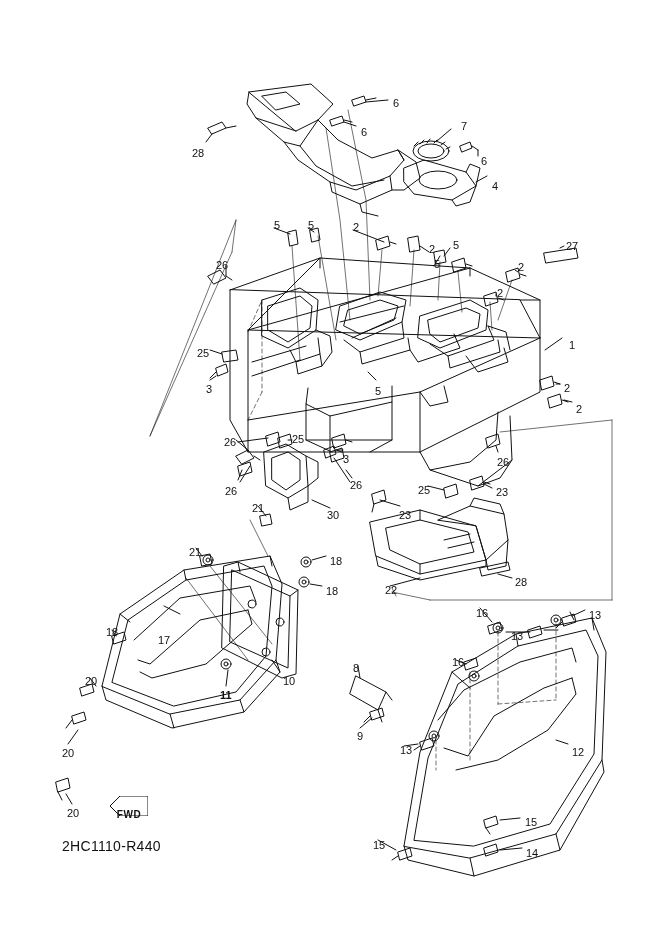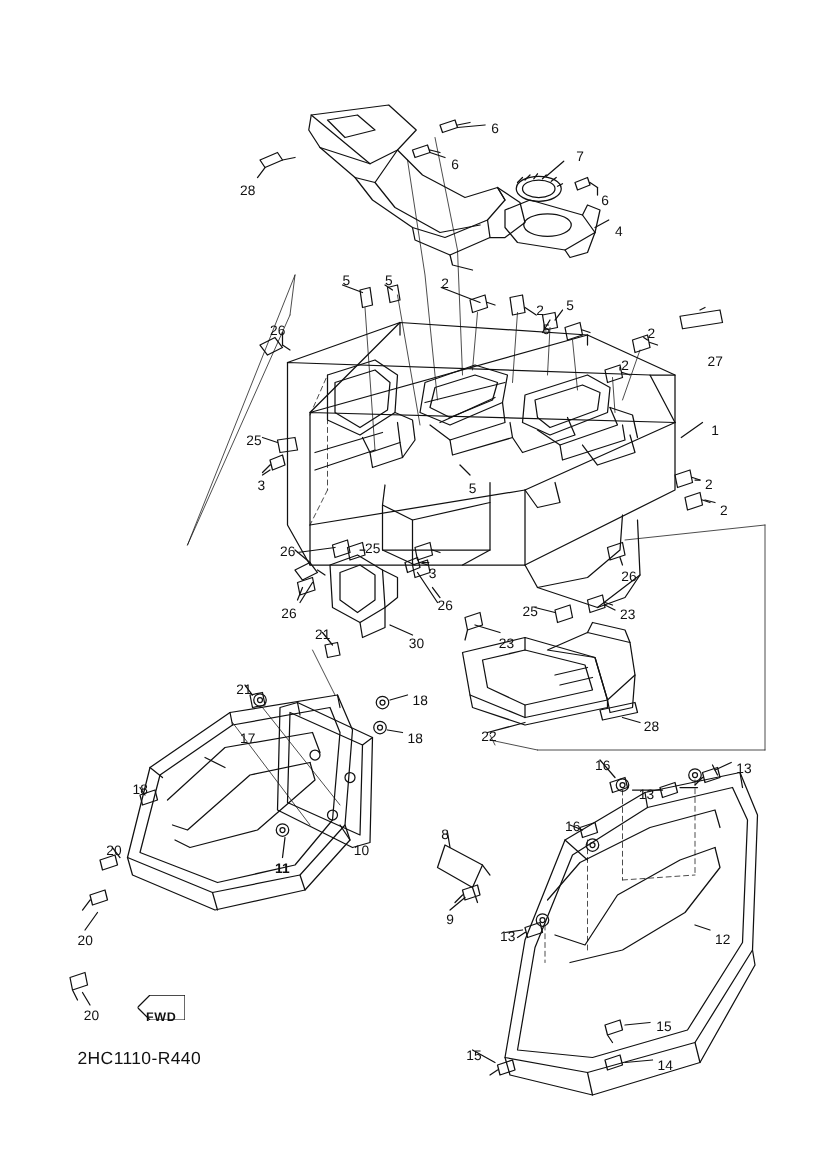--- a/index.html
+++ b/index.html
@@ -349,21 +349,21 @@
       <div class="callout" style="left: 361px; top: 127px;">6</div>
       <div class="callout" style="left: 461px; top: 121px;">7</div>
       <div class="callout" style="left: 481px; top: 156px;">6</div>
       <div class="callout" style="left: 492px; top: 181px;">4</div>
       <div class="callout" style="left: 192px; top: 148px;">28</div>
       <div class="callout" style="left: 274px; top: 220px;">5</div>
       <div class="callout" style="left: 308px; top: 220px;">5</div>
       <div class="callout" style="left: 353px; top: 222px;">2</div>
       <div class="callout" style="left: 429px; top: 244px;">2</div>
       <div class="callout" style="left: 453px; top: 240px;">5</div>
-      <div class="callout" style="left: 566px; top: 241px; margin-top: 44px;">27</div>
+      <div class="callout" style="left: 566px; top: 241px;">27</div>
       <div class="callout" style="left: 216px; top: 260px;">26</div>
       <div class="callout" style="left: 434px; top: 259px;">5</div>
       <div class="callout" style="left: 518px; top: 262px;">2</div>
       <div class="callout" style="left: 497px; top: 288px;">2</div>
       <div class="callout" style="left: 569px; top: 340px;">1</div>
       <div class="callout" style="left: 197px; top: 348px;">25</div>
       <div class="callout" style="left: 206px; top: 384px;">3</div>
       <div class="callout" style="left: 375px; top: 386px;">5</div>
       <div class="callout" style="left: 564px; top: 383px;">2</div>
       <div class="callout" style="left: 576px; top: 404px;">2</div>
@@ -376,21 +376,21 @@
       <div class="callout" style="left: 418px; top: 485px;">25</div>
       <div class="callout" style="left: 496px; top: 487px;">23</div>
       <div class="callout" style="left: 252px; top: 503px;">21</div>
       <div class="callout" style="left: 327px; top: 510px;">30</div>
       <div class="callout" style="left: 399px; top: 510px;">23</div>
       <div class="callout" style="left: 189px; top: 547px;">21</div>
       <div class="callout" style="left: 330px; top: 556px;">18</div>
       <div class="callout" style="left: 326px; top: 586px;">18</div>
       <div class="callout" style="left: 385px; top: 585px;">22</div>
       <div class="callout" style="left: 515px; top: 577px;">28</div>
-      <div class="callout" style="left: 158px; top: 586px; margin-left: 34px;">17</div>
+      <div class="callout" style="left: 158px; top: 635px;">17</div>
       <div class="callout" style="left: 476px; top: 608px;">16</div>
       <div class="callout" style="left: 589px; top: 610px;">13</div>
       <div class="callout" style="left: 106px; top: 627px;">18</div>
       <div class="callout" style="left: 511px; top: 631px;">13</div>
       <div class="callout" style="left: 353px; top: 663px;">8</div>
       <div class="callout" style="left: 452px; top: 657px;">16</div>
       <div class="callout" style="left: 85px; top: 676px;">20</div>
       <div class="callout" style="left: 220px; top: 690px; font-weight: bold;">11</div>
       <div class="callout" style="left: 283px; top: 676px;">10</div>
       <div class="callout" style="left: 357px; top: 731px;">9</div>

